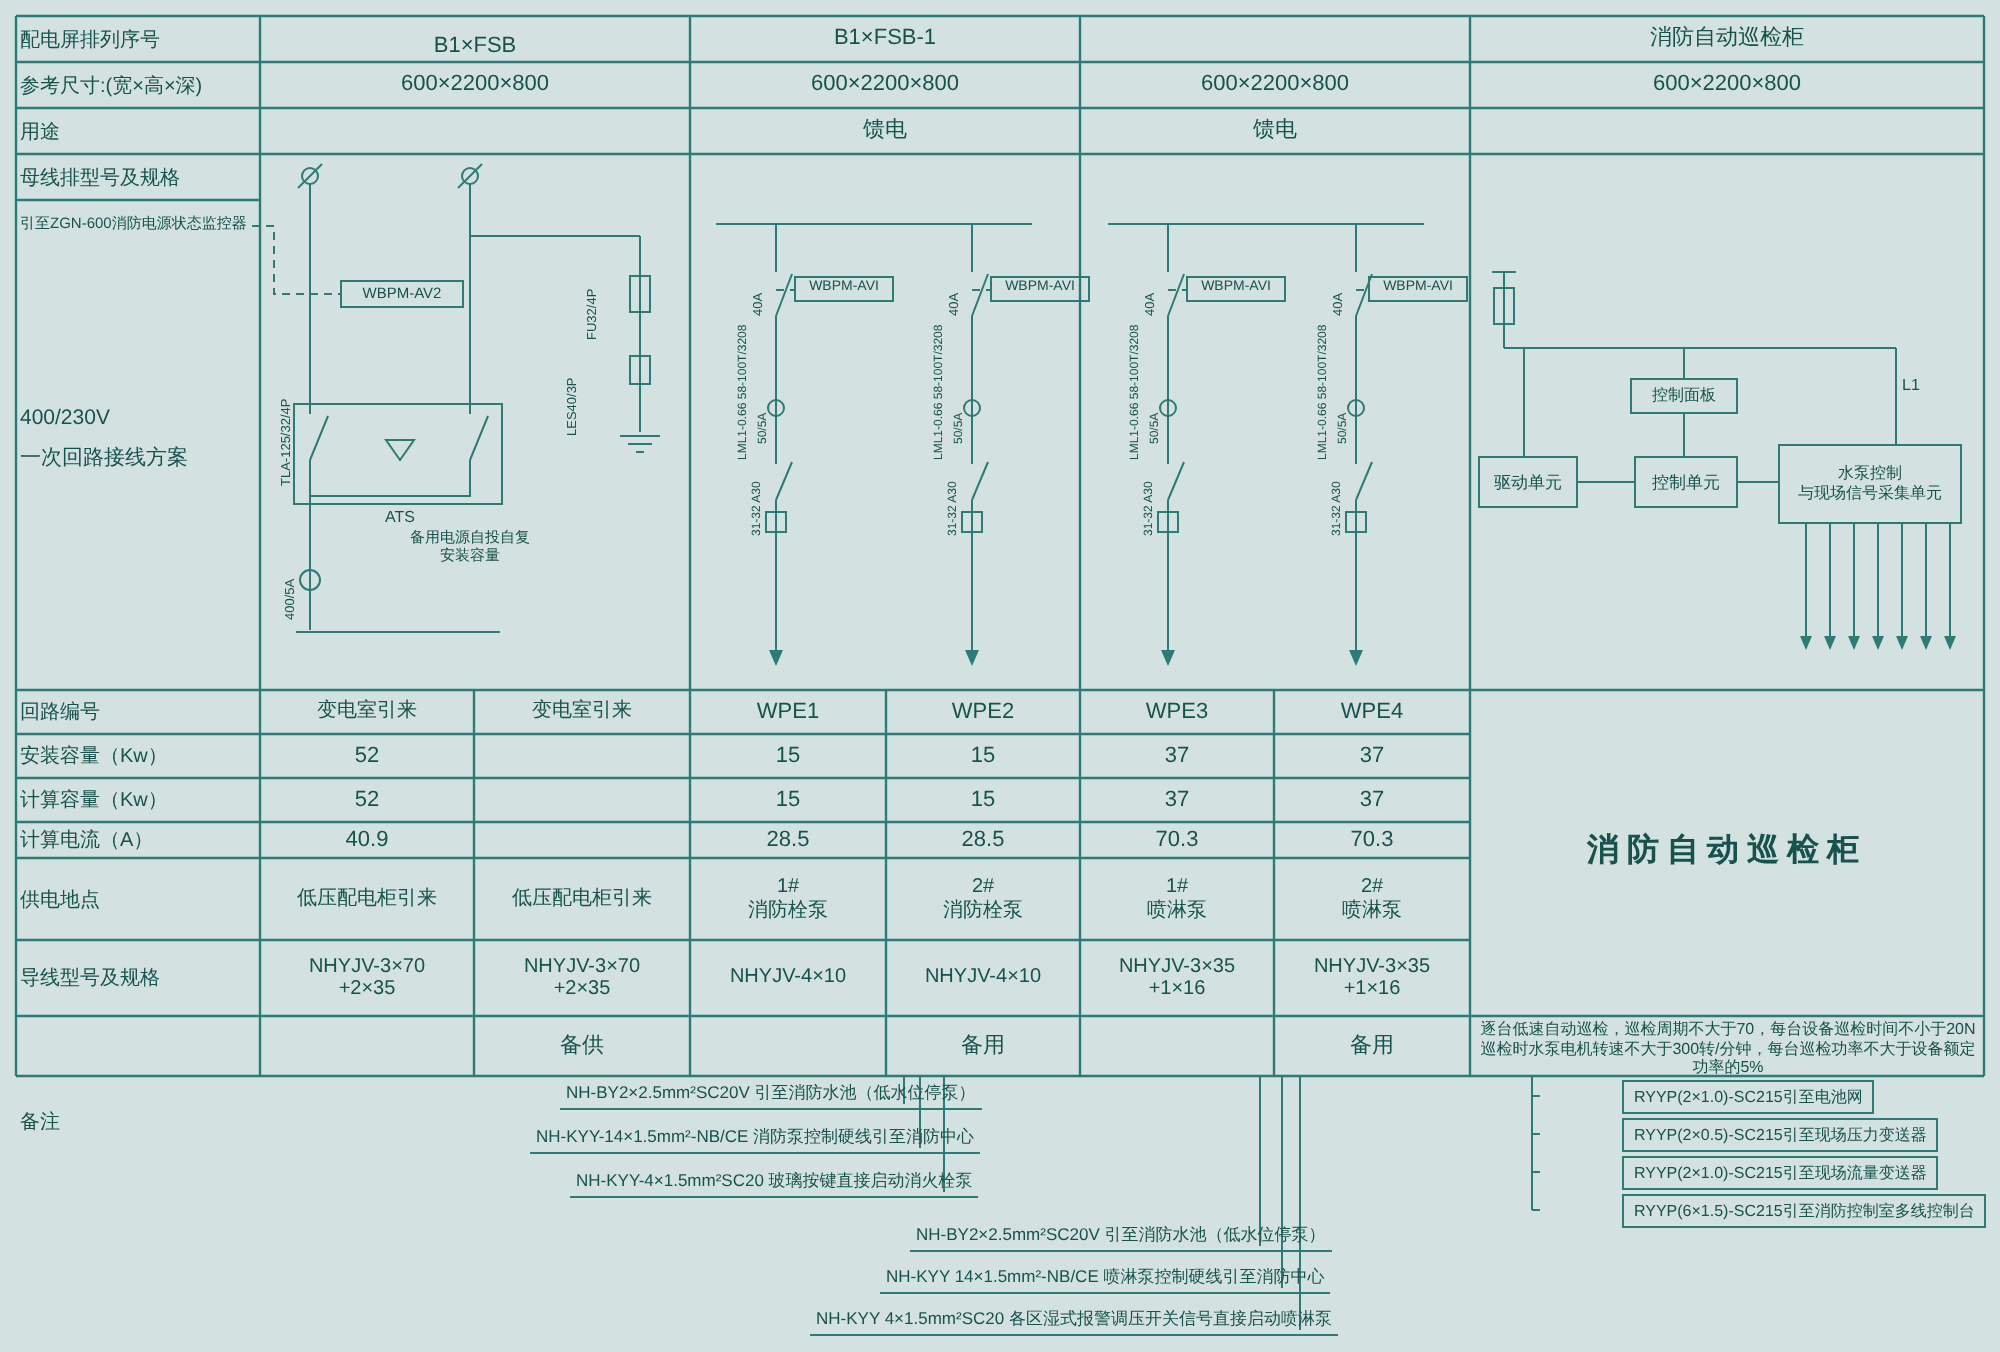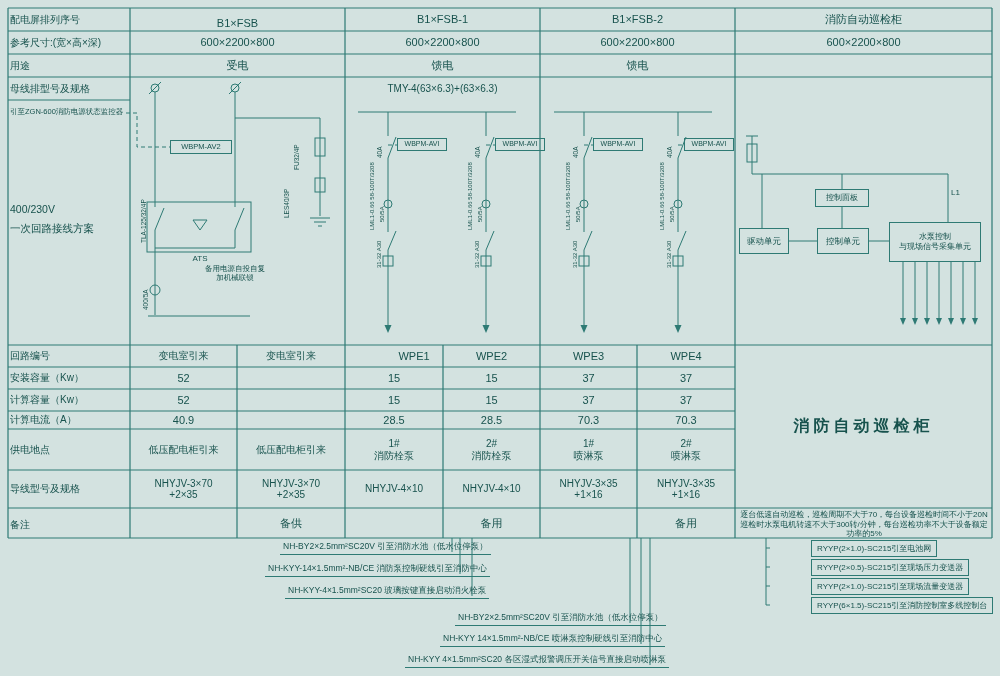--- a/index.html
+++ b/index.html
@@ -101,38 +101,35 @@
   <div class="l" style="top:54px;height:23px">用途</div>
   <div class="l" style="top:77px;height:23px">母线排型号及规格</div>
   <div class="l" style="top:202px;height:14px;font-size:10.5px">400/230V</div>
   <div class="l" style="top:222px;height:14px;font-size:10.5px">一次回路接线方案</div>
   <div class="l" style="top:345px;height:22px">回路编号</div>
   <div class="l" style="top:367px;height:22px">安装容量（Kw）</div>
   <div class="l" style="top:389px;height:22px">计算容量（Kw）</div>
   <div class="l" style="top:411px;height:18px">计算电流（A）</div>
   <div class="l" style="top:429px;height:41px">供电地点</div>
   <div class="l" style="top:470px;height:38px">导线型号及规格</div>
-  <div class="l" style="top:504px;height:42px">备注</div>
+  <div class="l" style="top:540px;height:42px">备注</div>
 
   <div class="c" style="left:130px;top:8px;width:215px;height:31px">B1×FSB</div>
   <div class="c" style="left:345px;top:8px;width:195px;height:23px">B1×FSB-1</div>
-  <div class="c" style="left:540px;top:8px;width:195px;height:23px">B1×FSB-2</div>
   <div class="c" style="left:735px;top:8px;width:257px;height:23px">消防自动巡检柜</div>
   <div class="c" style="left:130px;top:31px;width:215px;height:23px">600×2200×800</div>
   <div class="c" style="left:345px;top:31px;width:195px;height:23px">600×2200×800</div>
   <div class="c" style="left:540px;top:31px;width:195px;height:23px">600×2200×800</div>
   <div class="c" style="left:735px;top:31px;width:257px;height:23px">600×2200×800</div>
-  <div class="c" style="left:130px;top:54px;width:215px;height:23px">受电</div>
   <div class="c" style="left:345px;top:54px;width:195px;height:23px">馈电</div>
   <div class="c" style="left:540px;top:54px;width:195px;height:23px">馈电</div>
-  <div class="c sm" style="left:345px;top:77px;width:195px;height:23px">TMY-4(63×6.3)+(63×6.3)</div>
 
   <div class="c sm" style="left:130px;top:345px;width:107px;height:22px">变电室引来</div>
   <div class="c sm" style="left:237px;top:345px;width:108px;height:22px">变电室引来</div>
-  <div class="c" style="left:365px;top:345px;width:98px;height:22px">WPE1</div>
+  <div class="c" style="left:345px;top:345px;width:98px;height:22px">WPE1</div>
   <div class="c" style="left:443px;top:345px;width:97px;height:22px">WPE2</div>
   <div class="c" style="left:540px;top:345px;width:97px;height:22px">WPE3</div>
   <div class="c" style="left:637px;top:345px;width:98px;height:22px">WPE4</div>
 
   <div class="c" style="left:130px;top:367px;width:107px;height:22px">52</div>
   <div class="c" style="left:345px;top:367px;width:98px;height:22px">15</div>
   <div class="c" style="left:443px;top:367px;width:97px;height:22px">15</div>
   <div class="c" style="left:540px;top:367px;width:97px;height:22px">37</div>
   <div class="c" style="left:637px;top:367px;width:98px;height:22px">37</div>
 
@@ -192,21 +189,21 @@
 
   <div class="c big" style="left:735px;top:345px;width:257px;height:163px">消防自动巡检柜</div>
   <div class="rk" style="left:739px;top:510px;width:250px">逐台低速自动巡检，巡检周期不大于70，每台设备巡检时间不小于20N巡检时水泵电机转速不大于300转/分钟，每台巡检功率不大于设备额定功率的5%</div>
 
   <div class="tag" style="left:10px;top:107px;font-size:7.5px">引至ZGN-600消防电源状态监控器</div>
   <div class="bx" style="left:170px;top:140px;width:62px;height:14px">WBPM-AV2</div>
   <div class="rot" style="left:140px;top:243px;width:62px">TLA-125/32/4P</div>
   <div class="c" style="left:185px;top:253px;width:30px;height:11px;font-size:8px">ATS</div>
   <div class="bx" style="left:192px;top:262px;width:86px;height:22px;border:none">
     <span>备用电源自投自复</span>
-    <span>加机械联锁</span>
+    <span>安装容量</span>
   </div>
   <div class="rot" style="left:142px;top:310px;width:34px">400/5A</div>
   <div class="rot" style="left:293px;top:170px;width:40px">FU32/4P</div>
   <div class="rot" style="left:283px;top:218px;width:44px">LES40/3P</div>
 
   <div class="bx" style="left:397px;top:138px;width:50px;height:13px;font-size:7px">WBPM-AVI</div>
   <div class="bx" style="left:495px;top:138px;width:50px;height:13px;font-size:7px">WBPM-AVI</div>
   <div class="bx" style="left:593px;top:138px;width:50px;height:13px;font-size:7px">WBPM-AVI</div>
   <div class="bx" style="left:684px;top:138px;width:50px;height:13px;font-size:7px">WBPM-AVI</div>
 

